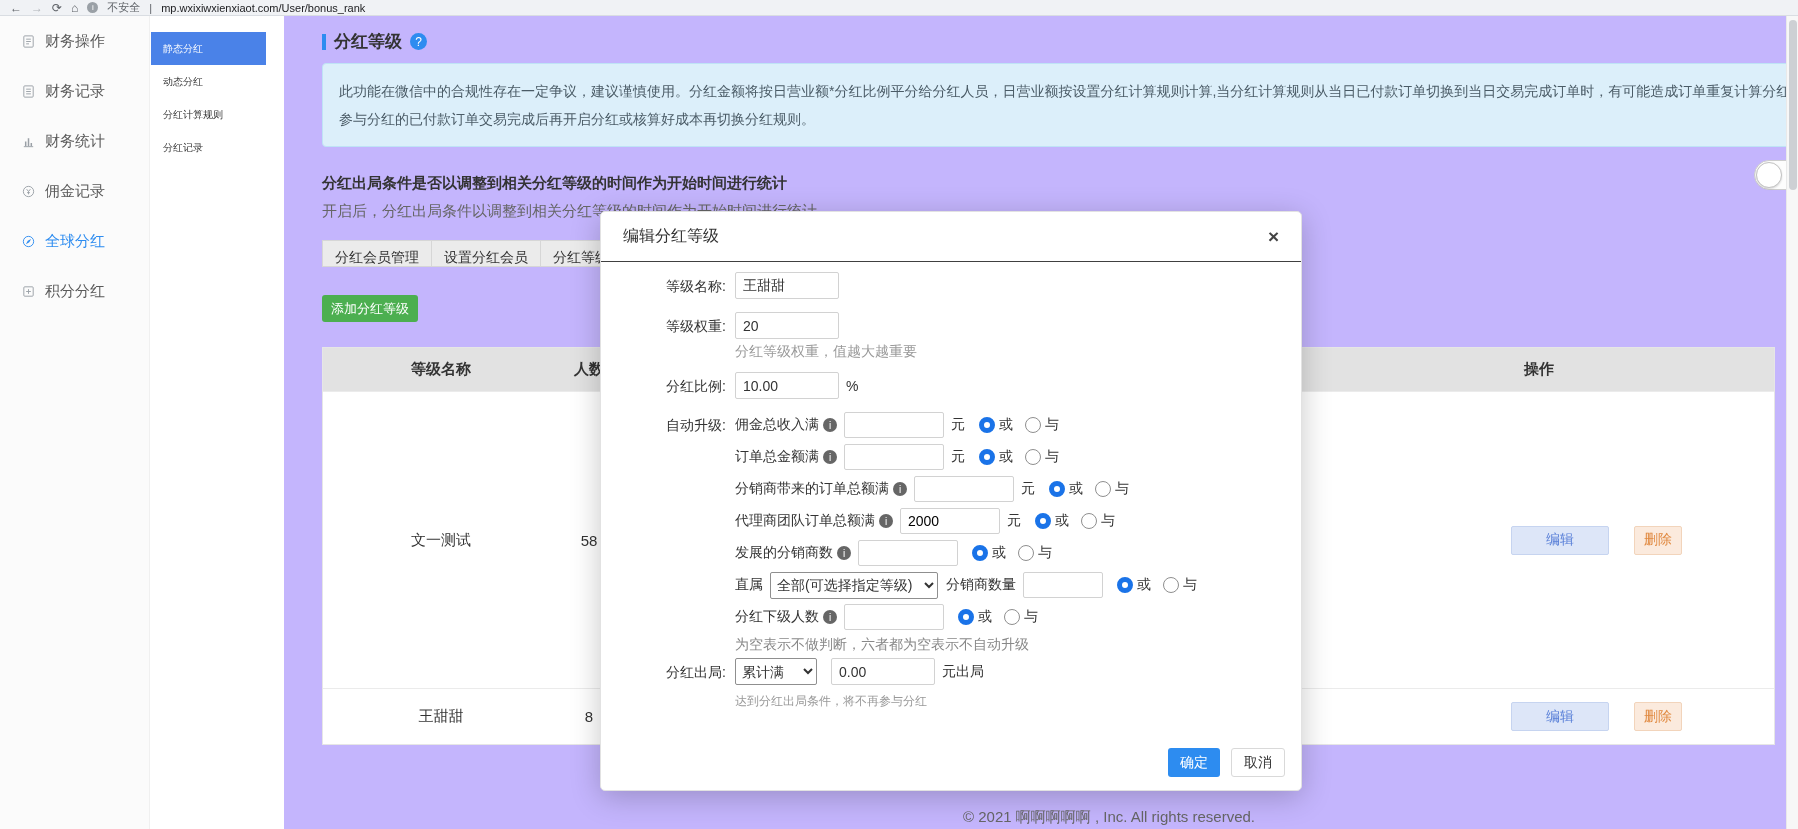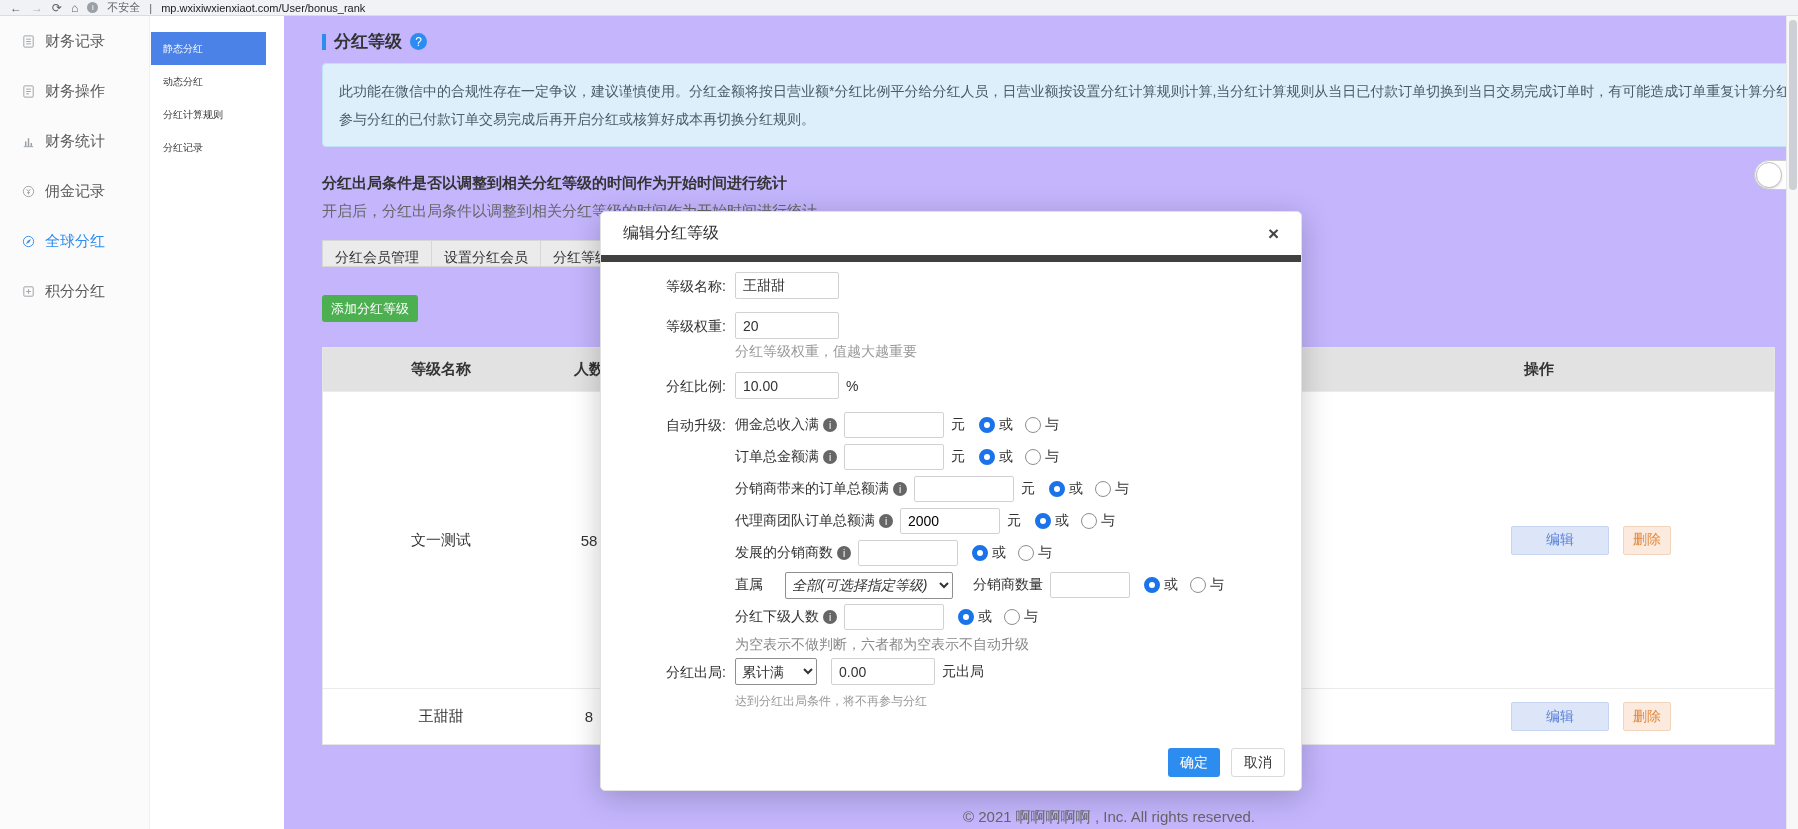--- a/index.html
+++ b/index.html
@@ -70,34 +70,34 @@
   .thead { display:flex; height:43px; background:#e2e2e2; align-items:center;
     font-size:15px; font-weight:bold; color:#333; }
   .trow { display:flex; align-items:center; border-top:1px solid #ebebeb; font-size:15px; background:#fff; }
   .trow.r1 { height:297px; }
   .trow.r2 { height:56px; }
   .c-name { width:236px; text-align:center; }
   .c-count { width:60px; text-align:center; }
   .c-mid { flex:1; }
   .c-action { width:340px; }
   .thead .c-action { text-align:center; padding-right:130px; }
-  .cell-actions { display:flex; padding-left:77px; gap:14px; }
+  .cell-actions { display:flex; padding-left:77px; gap:25px; }
   .btn-edit { width:98px; height:29px; background:#dde6f8; border:1px solid #c6d4f0;
     color:#5a80d8; font-size:14px; border-radius:2px; cursor:pointer; }
   .btn-del { width:48px; height:29px; background:#fbeadd; border:1px solid #f2d4bb;
     color:#e0883e; font-size:14px; border-radius:2px; cursor:pointer; }
 
   .footer { position:absolute; left:0; right:0; top:792px; text-align:center;
     padding-left:130px; font-size:15px; color:#666; }
 
   
   .modal { position:absolute; left:600px; top:211px; width:702px; height:580px;
     background:#fff; border:1px solid #e2e2e2; border-radius:5px;
     box-shadow:0 6px 30px rgba(0,0,0,.22); z-index:5; }
-  .m-header { height:50px; border-bottom:7px solid #404040; padding:0 22px;
+  .m-header { height:50px; border-bottom:1px solid #404040; padding:0 22px;
     display:flex; align-items:center; justify-content:space-between; }
   .m-title { font-size:16px; color:#333; }
   .m-close { font-size:19px; font-weight:bold; color:#444; line-height:1; cursor:pointer; }
   .m-body { padding:10px 24px 0 24px; font-size:14px; color:#333; }
 
   .f-row { display:flex; align-items:center; margin-bottom:13px; }
   .f-label { width:101px; text-align:right; margin-right:9px; flex:none; line-height:26px; }
   .f-input { width:104px; height:27px; border:1px solid #d2d2d2; border-radius:2px;
     padding:0 7px; font-size:14px; color:#333; }
   .f-help { margin:-9px 0 11px 110px; color:#999; font-size:14px; }
@@ -111,23 +111,23 @@
   .info-i { width:14px; height:14px; border-radius:50%; background:#666; color:#fff;
     font-size:10px; display:inline-flex; align-items:center; justify-content:center;
     margin-left:4px; flex:none; }
   .radio-group { display:flex; align-items:center; margin-left:14px; gap:4px; }
   .radio-group + .radio-group { margin-left:12px; }
   .radio { width:16px; height:16px; border-radius:50%; border:1px solid #8f8f8f;
     background:#fff; flex:none; cursor:pointer; }
   .radio.checked { border:5px solid #1a73e8; }
   .f-select { height:27px; border:1px solid #8f8f8f; border-radius:2px; background:#fff;
     font-size:14px; padding:0 2px; color:#333; }
-  .sel-direct { width:168px; margin-left:22px;font-style:italic; }
+  .sel-direct { width:168px; margin-left:7px; }
   .sel-out { width:82px; }
-  .lbl2 { margin-left:20px; }
+  .lbl2 { margin-left:8px; }
   .up-help { margin:6px 0 0 110px; color:#888; font-size:14px; }
   .out-row { margin-top:4px; display:flex; align-items:center; }
   .out-row .f-input { margin-left:14px; }
   .out-help { margin:8px 0 0 110px; color:#999; font-size:12px; }
 
   .m-footer { position:absolute; right:16px; bottom:13px; display:flex; gap:11px; }
   .btn-ok { min-width:50px; height:29px; background:#2d8cf0; color:#fff; border:none;
     border-radius:3px; font-size:14px; padding:0 12px; cursor:pointer; }
   .btn-cancel { min-width:52px; height:29px; background:#fff; color:#333;
     border:1px solid #d9d9d9; border-radius:3px; font-size:14px; padding:0 12px; cursor:pointer; }
@@ -149,30 +149,30 @@
   <span class="shield">i</span>
   <span>不安全</span>
   <span>|</span>
   <span class="url-text">mp.wxixiwxienxiaot.com/User/bonus_rank</span>
 </div>
 
 <div class="sidebar">
   <div class="side-item">
     <svg viewBox="0 0 16 16">
         <rect x="3" y="2" width="10" height="12" rx="1" fill="none" stroke="currentColor"></rect>
+        <path d="M5.5 5.5h5M5.5 8h5M5.5 10.5h3" stroke="currentColor" fill="none"></path>
+      </svg>
+    <span>财务操作</span>
+  </div>
+  <div class="side-item">
+    <svg viewBox="0 0 16 16">
+        <rect x="3" y="2" width="10" height="12" rx="1" fill="none" stroke="currentColor"></rect>
         <path d="M5.5 5.5h5M5.5 8h5M5.5 10.5h5" stroke="currentColor" fill="none"></path>
       </svg>
     <span>财务记录</span>
-  </div>
-  <div class="side-item">
-    <svg viewBox="0 0 16 16">
-        <rect x="3" y="2" width="10" height="12" rx="1" fill="none" stroke="currentColor"></rect>
-        <path d="M5.5 5.5h5M5.5 8h5M5.5 10.5h3" stroke="currentColor" fill="none"></path>
-      </svg>
-    <span>财务操作</span>
   </div>
   <div class="side-item">
     <svg viewBox="0 0 16 16">
         <path d="M3 13.5h10" stroke="currentColor" fill="none"></path>
         <path d="M5 13V8M8 13V4.5M11 13V9.5" stroke="currentColor" stroke-width="1.6" fill="none"></path>
       </svg>
     <span>财务统计</span>
   </div>
   <div class="side-item">
     <svg viewBox="0 0 16 16">

